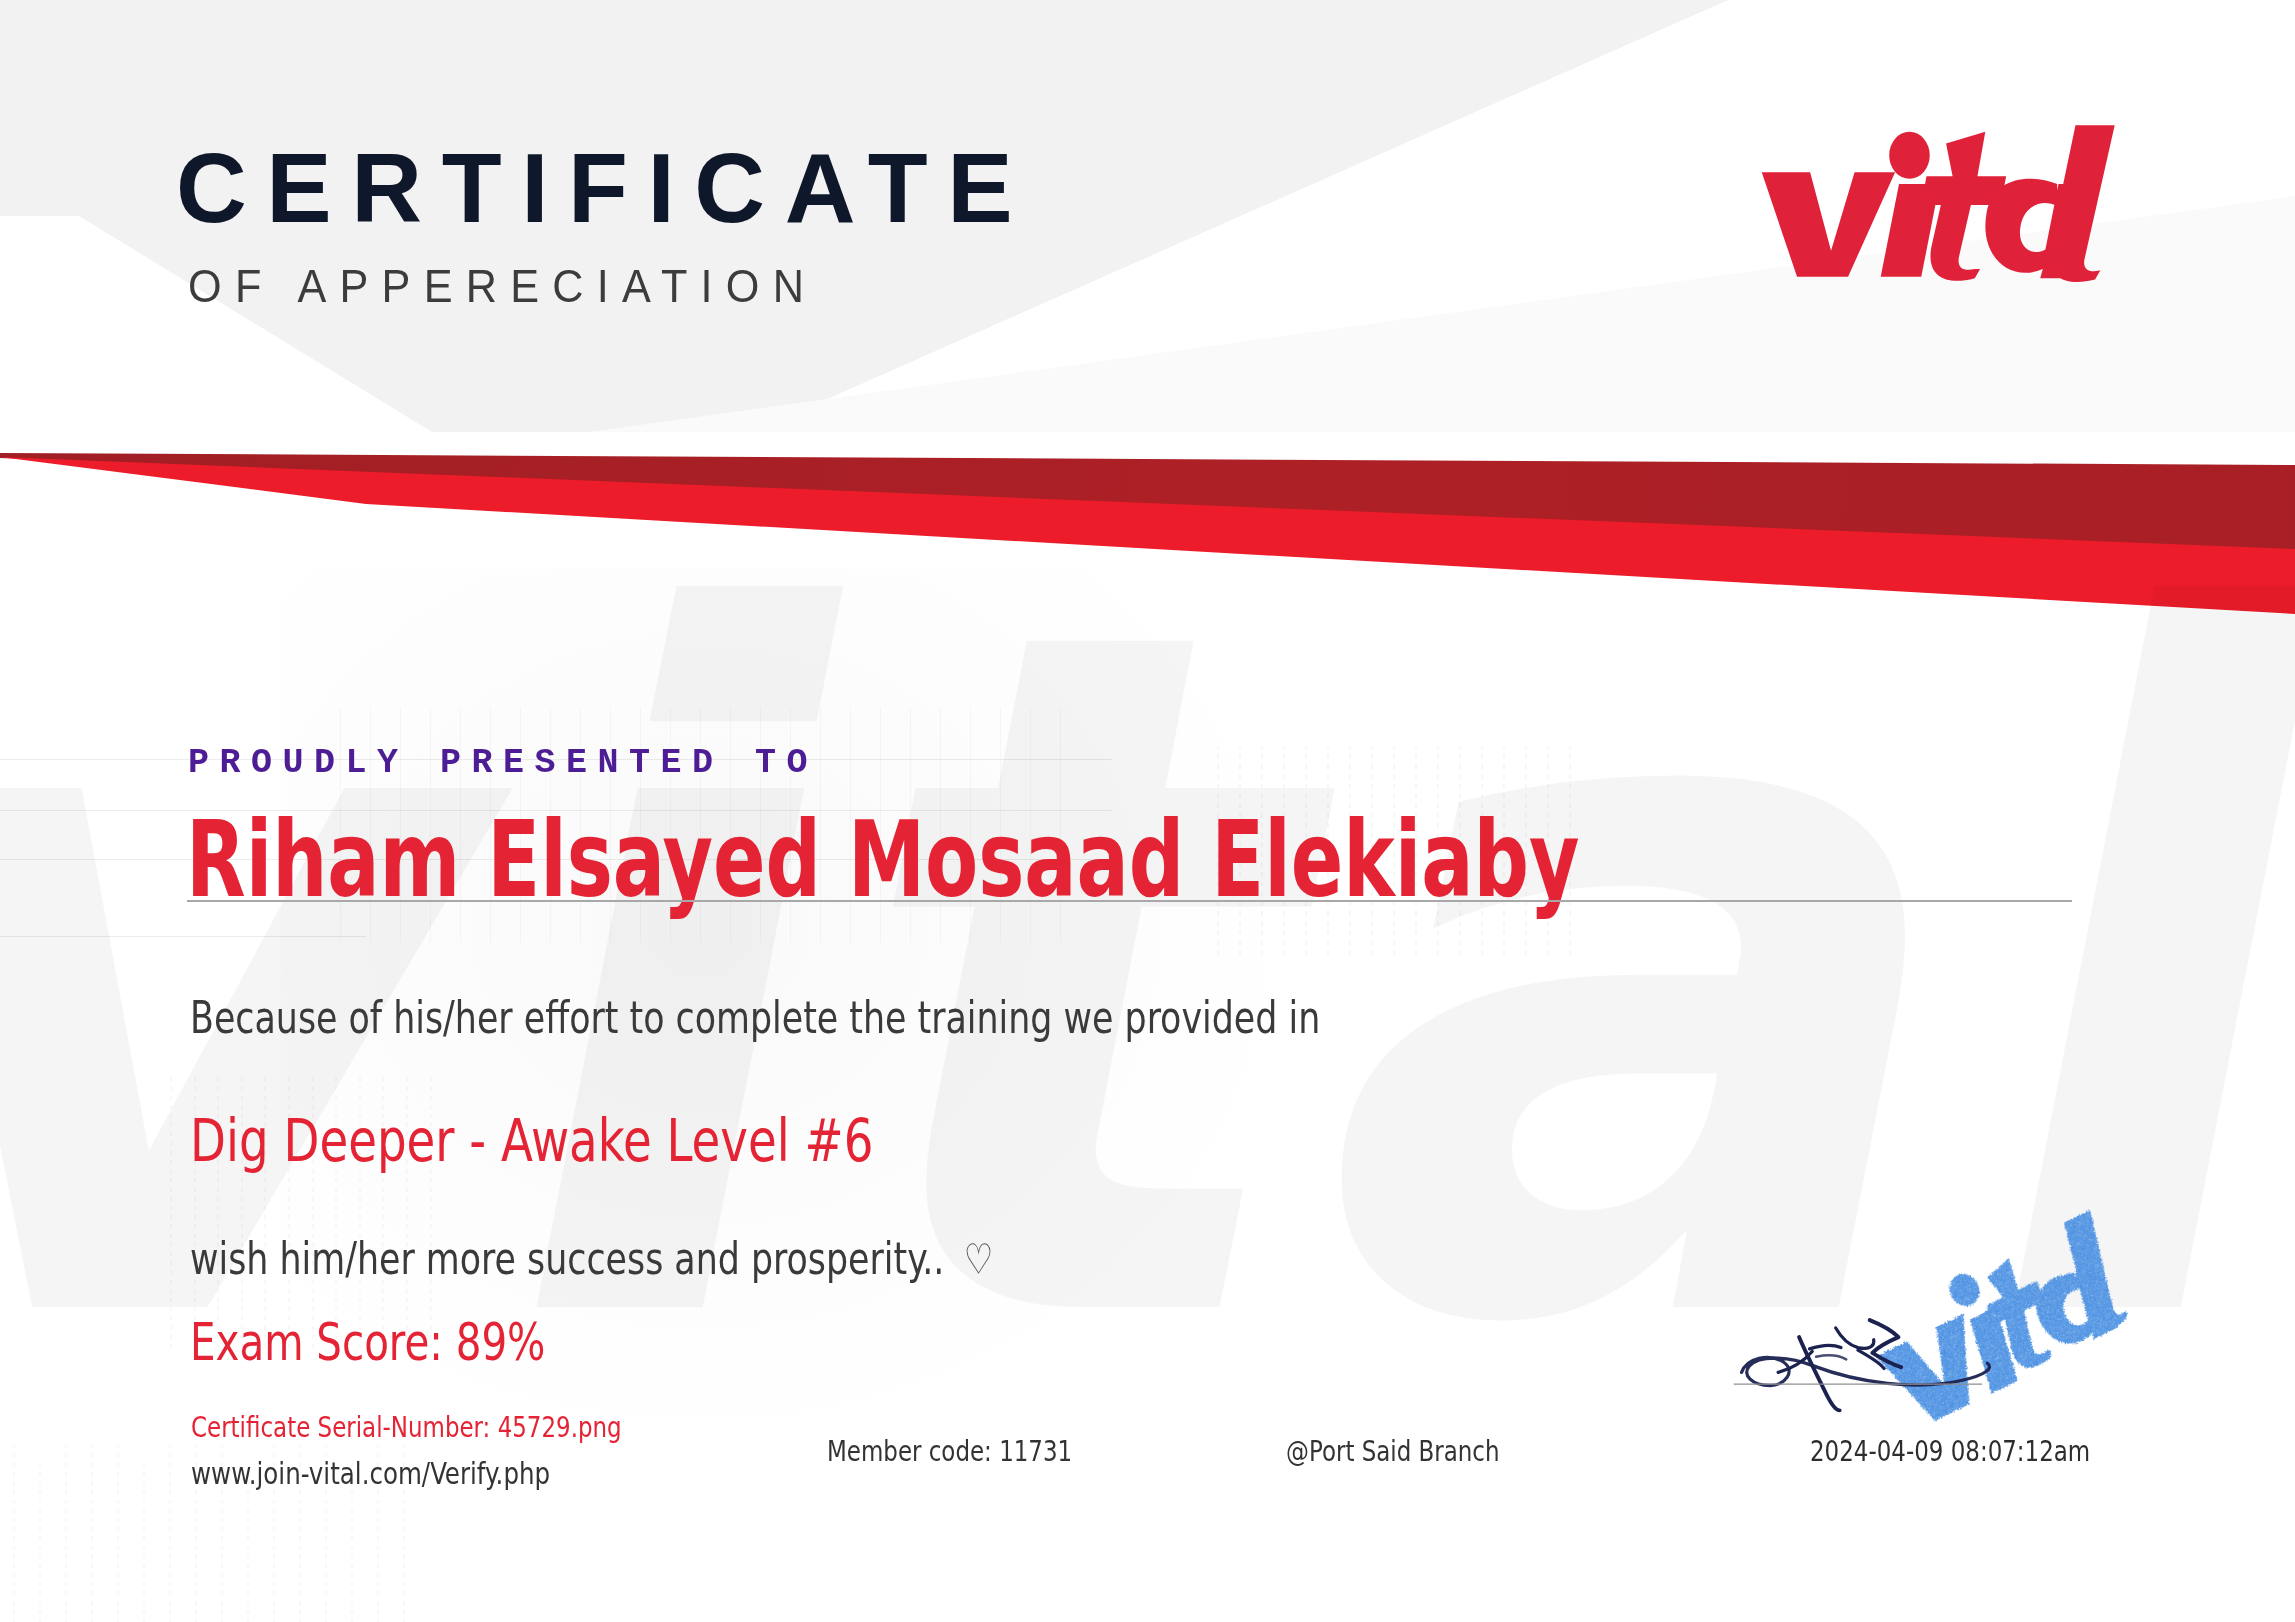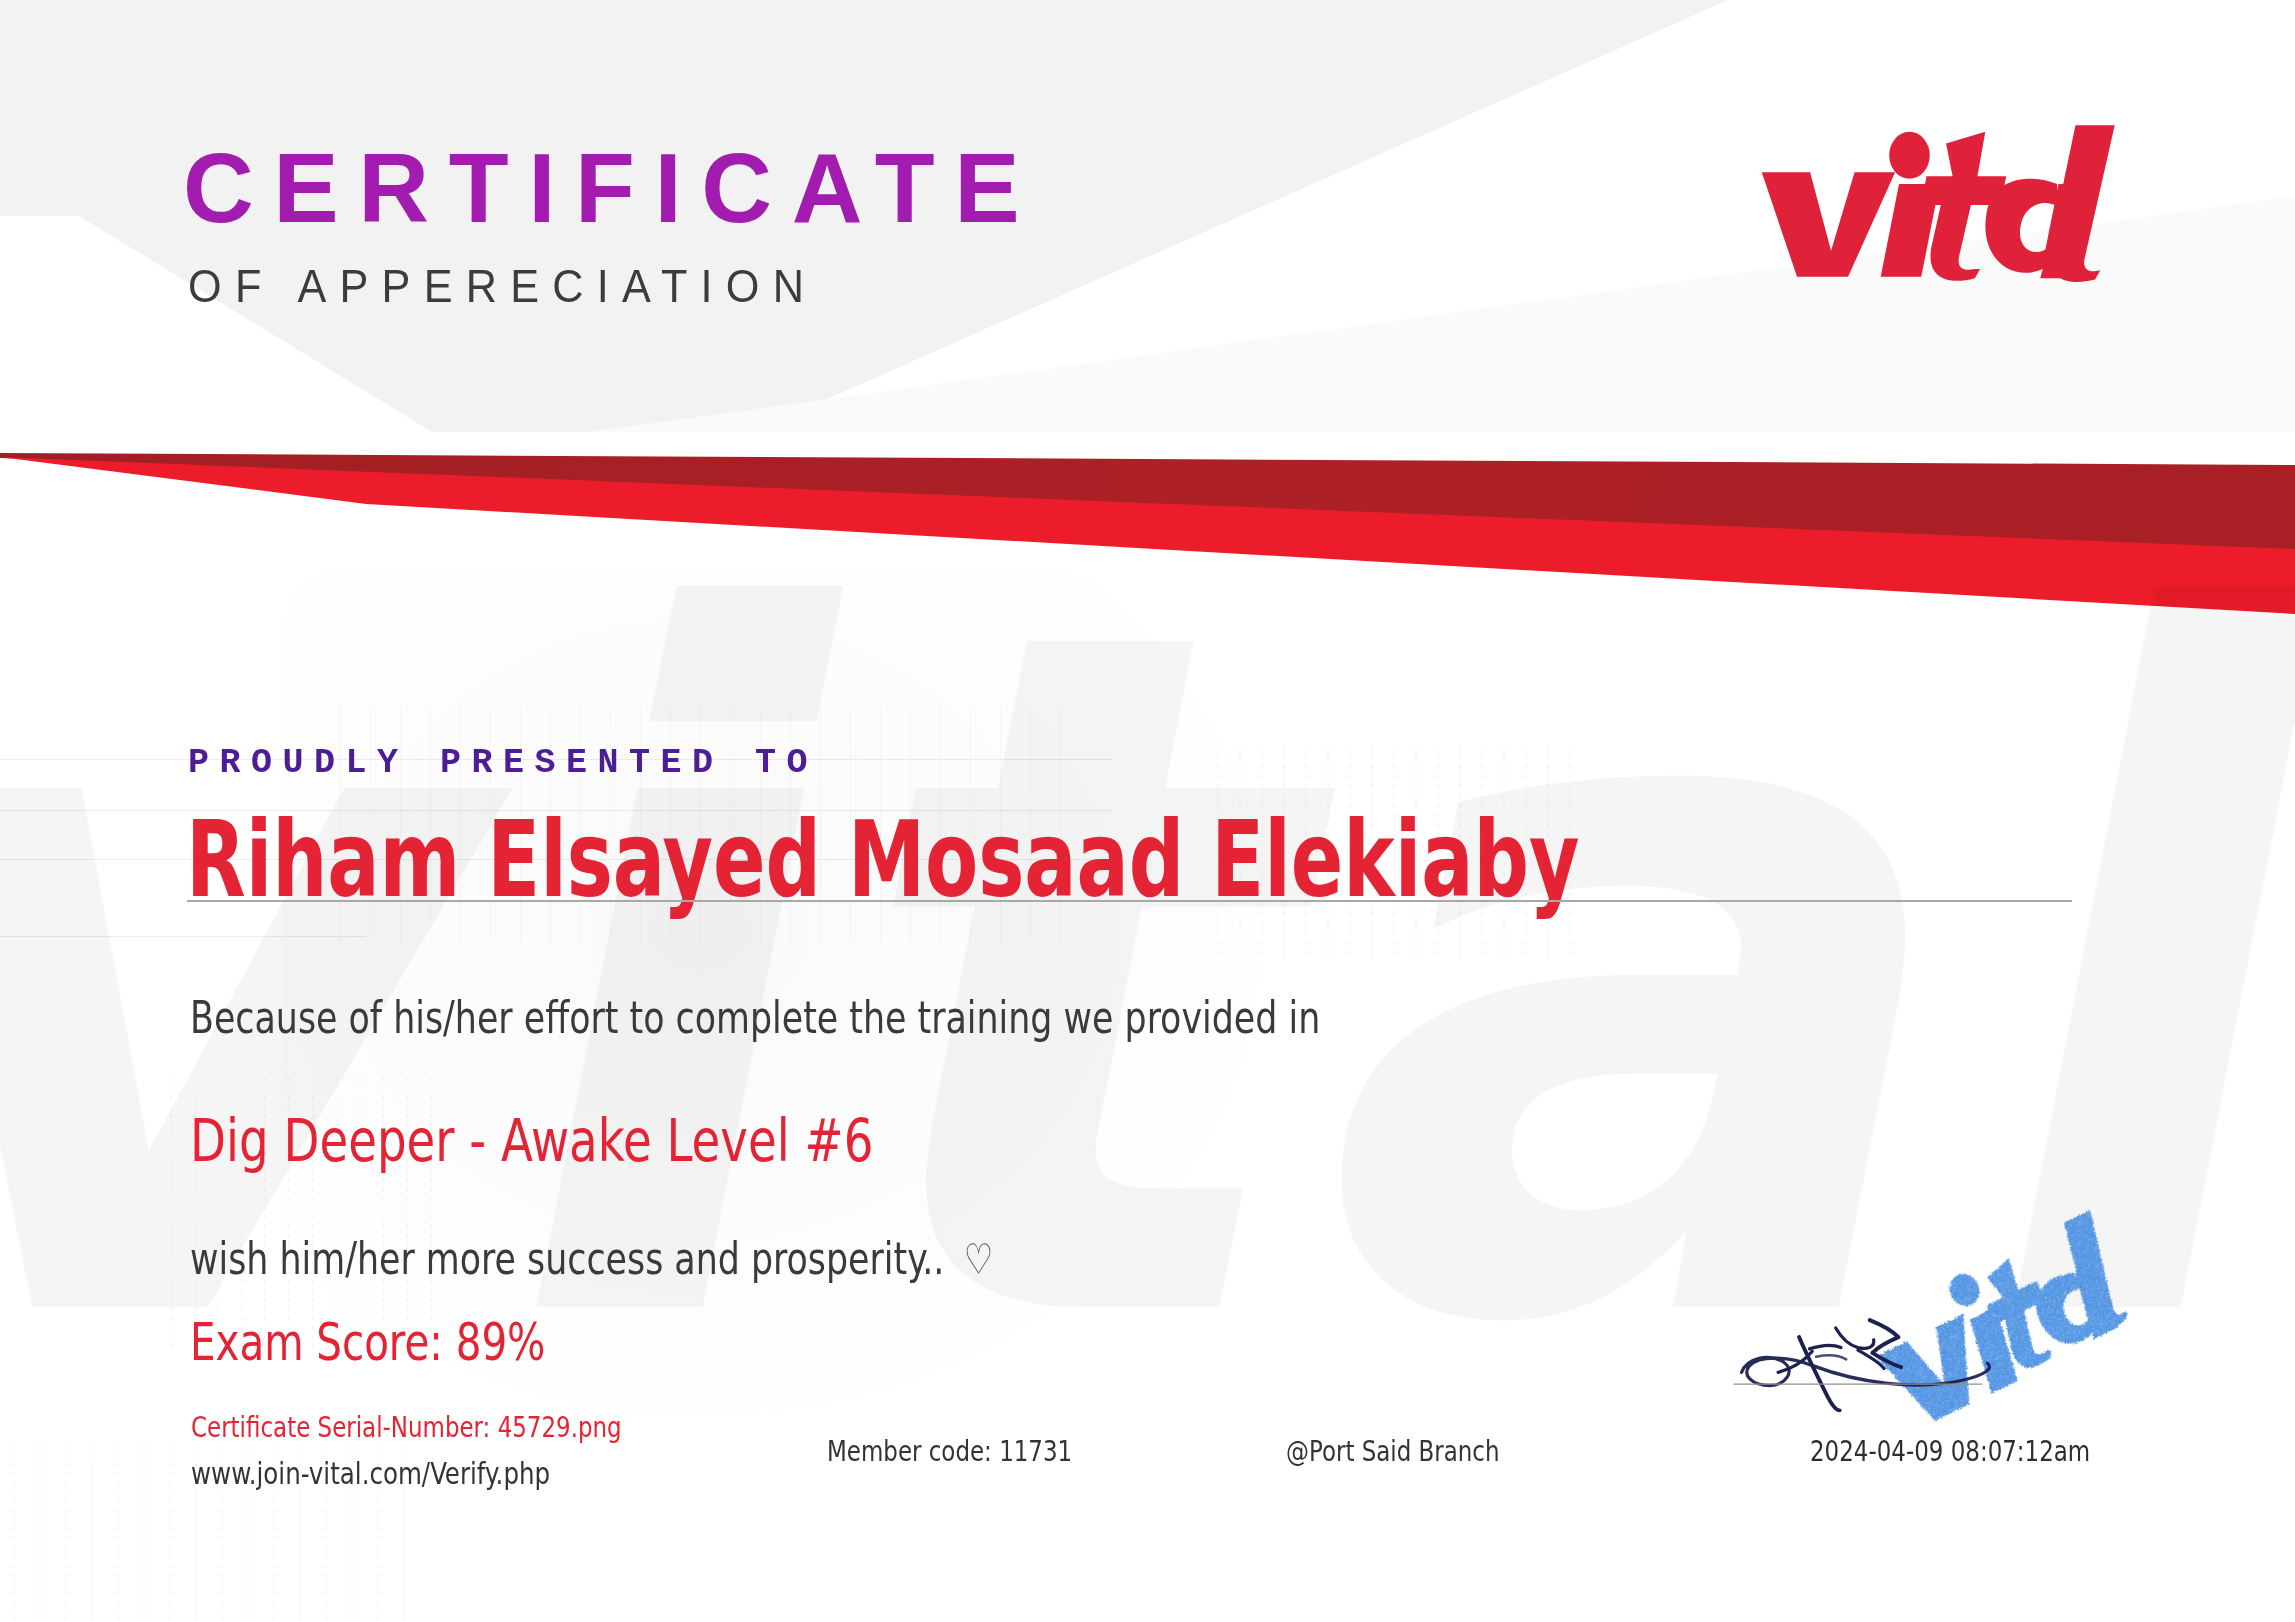--- a/index.html
+++ b/index.html
@@ -145,26 +145,26 @@
   .rule-faint {
     position: absolute;
     left: 0; width: 1112px; height: 0.7px;
     background: rgba(0,0,0,0.07);
     pointer-events: none;
   }
 
   
   .title {
     position: absolute;
-    left: 183px; top: 139px;
+    left: 176px; top: 139px;
     font-family: "Liberation Sans", sans-serif;
     font-size: 98px;
     font-weight: 700;
     letter-spacing: 19.6px;
-    color: #a21caf;
+    color: #0f172a;
     line-height: 1;
     white-space: nowrap;
   }
   .subtitle {
     position: absolute;
     left: 188px; top: 262px;
     font-family: "Liberation Sans", sans-serif;
     font-size: 47px;
     font-weight: 400;
     letter-spacing: 14.4px;

